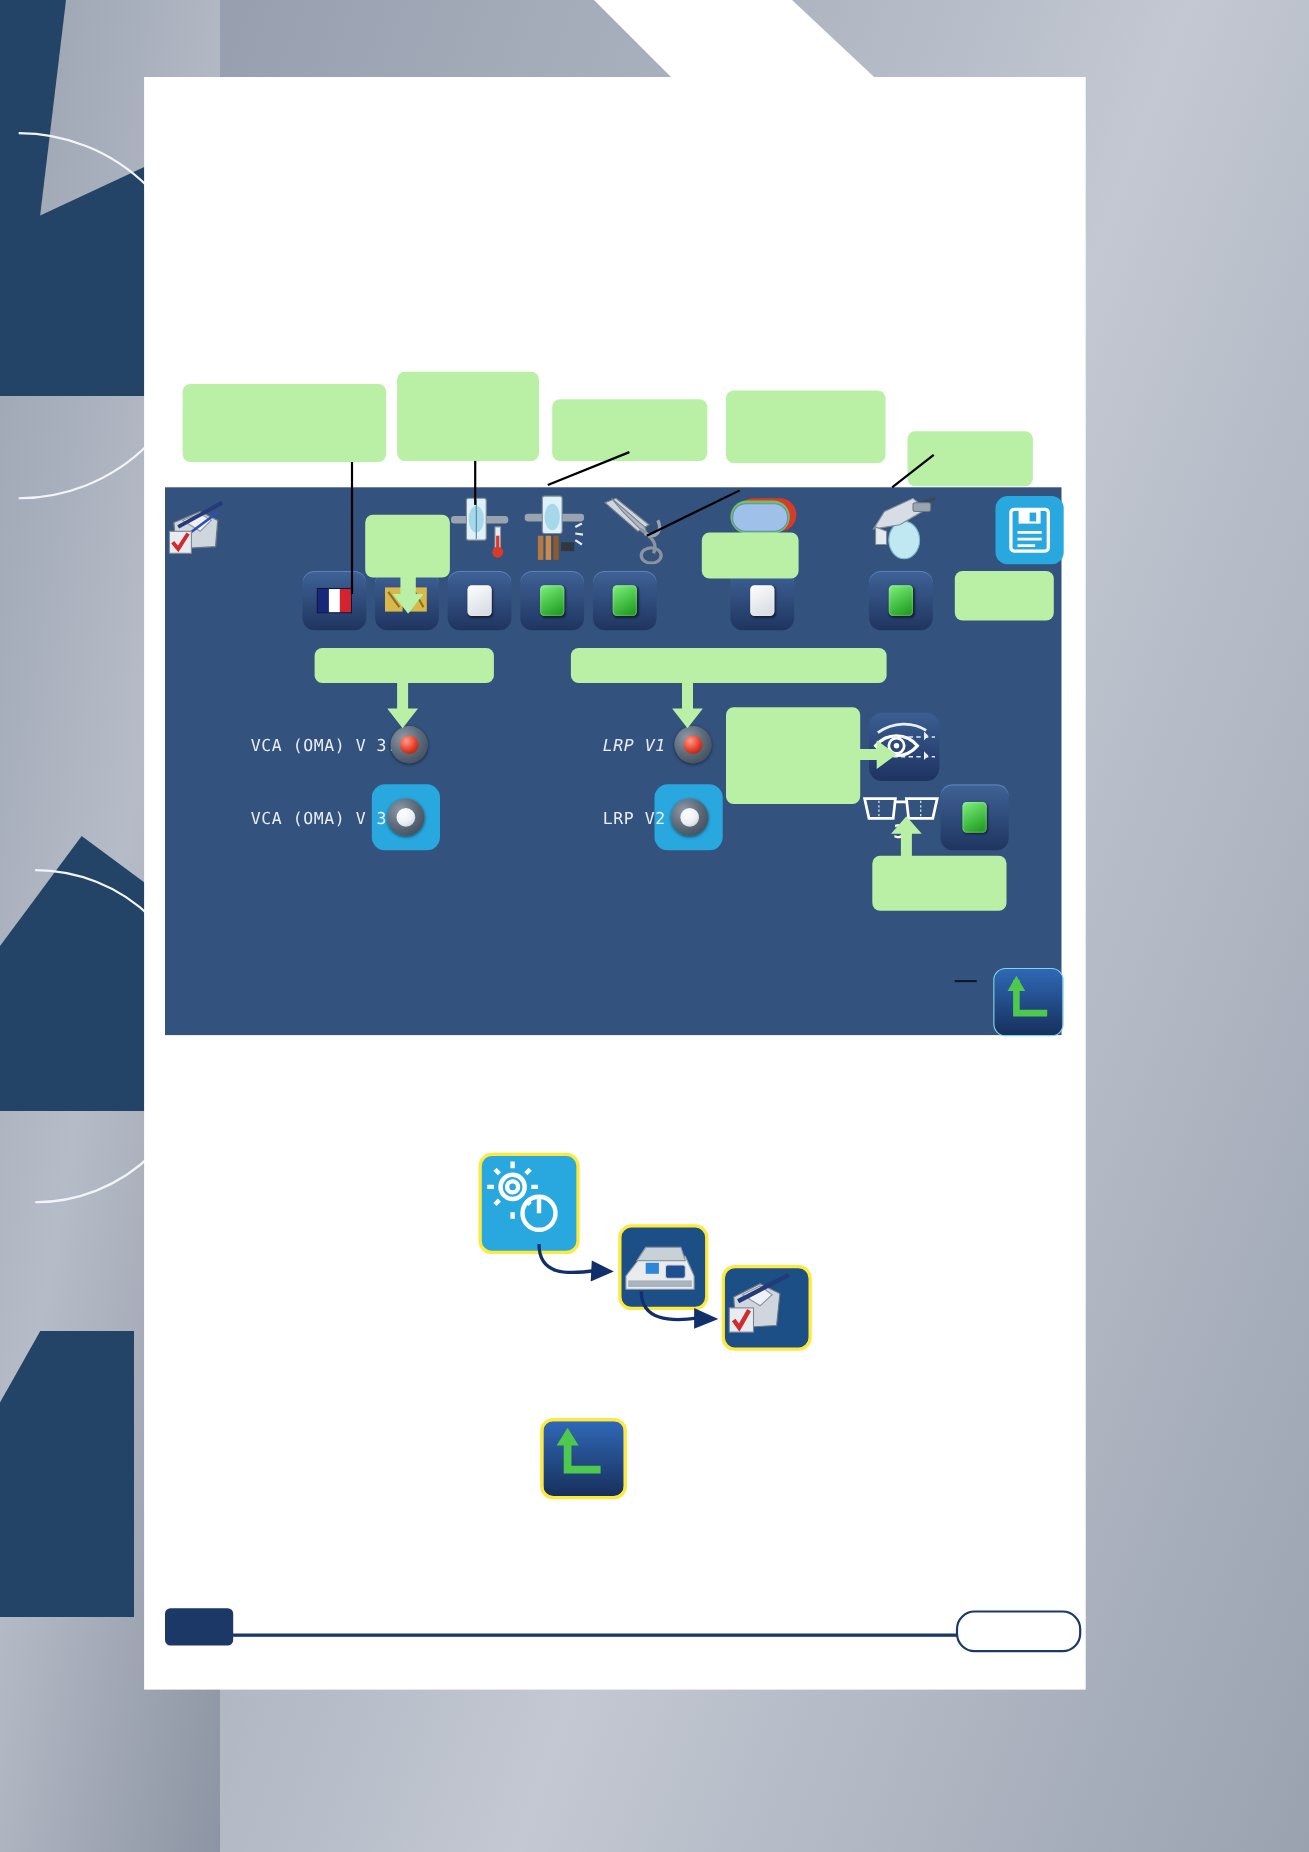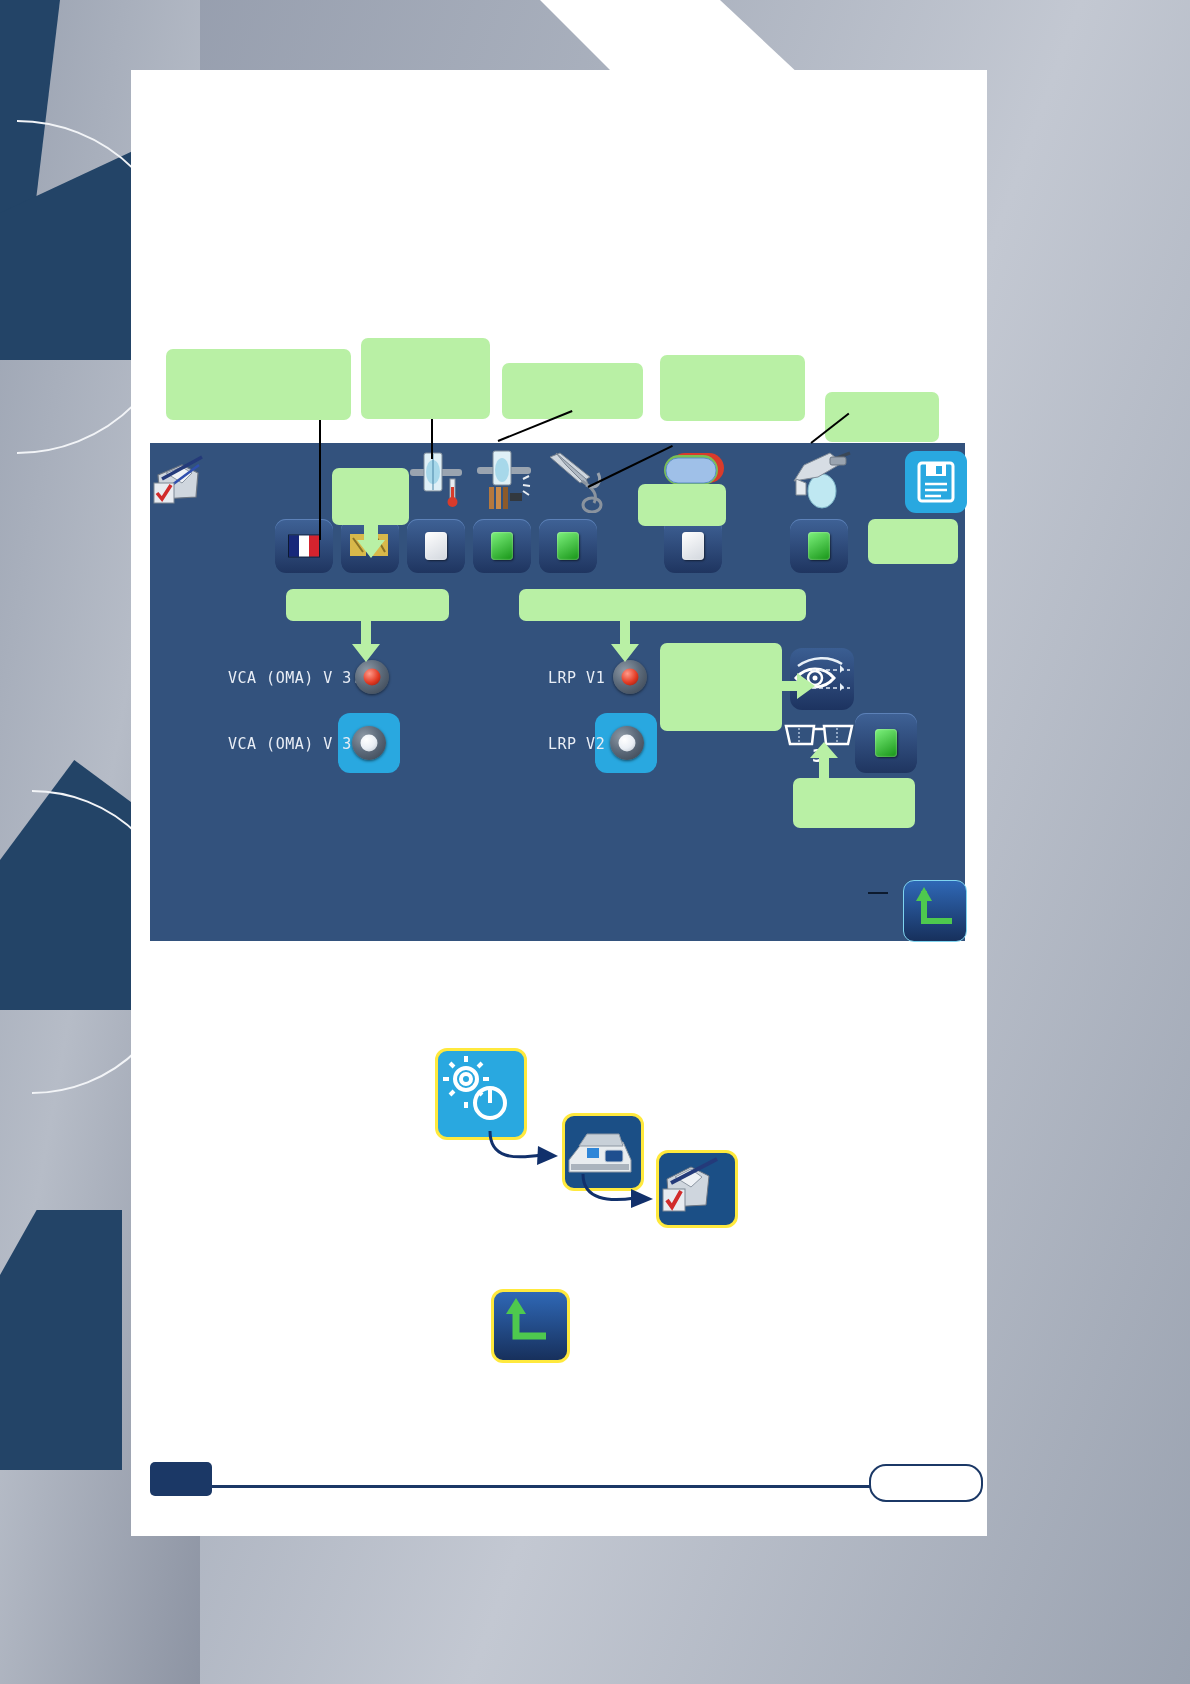--- a/index.html
+++ b/index.html
@@ -193,21 +193,21 @@
   <div class="toggle-btn" style="left:514px;top:76px;">
     <span class="inner white"></span>
   </div>
   <div class="toggle-btn" style="left:640px;top:76px;">
     <span class="inner green"></span>
   </div>
 
   <div class="panel-label" style="left:78px;top:226px;">VCA (OMA) V 3.02</div>
   <div class="led red" style="left:205px;top:217px;"></div>
 
-  <div class="panel-label" style="left:398px;top:226px;">LRP V1</div>
+  <div class="panel-label" style="left:398px;top:226px;font-style:italic;">LRP V1</div>
   <div class="led red" style="left:463px;top:217px;"></div>
 
   <div class="lit-btn" style="left:188px;top:270px;"></div>
   <div class="panel-label" style="left:78px;top:292px;">VCA (OMA) V 3.07</div>
   <div class="led white" style="left:202px;top:283px;"></div>
 
   <div class="lit-btn" style="left:445px;top:270px;"></div>
   <div class="panel-label" style="left:398px;top:292px;">LRP V2</div>
   <div class="led white" style="left:460px;top:283px;"></div>
 

